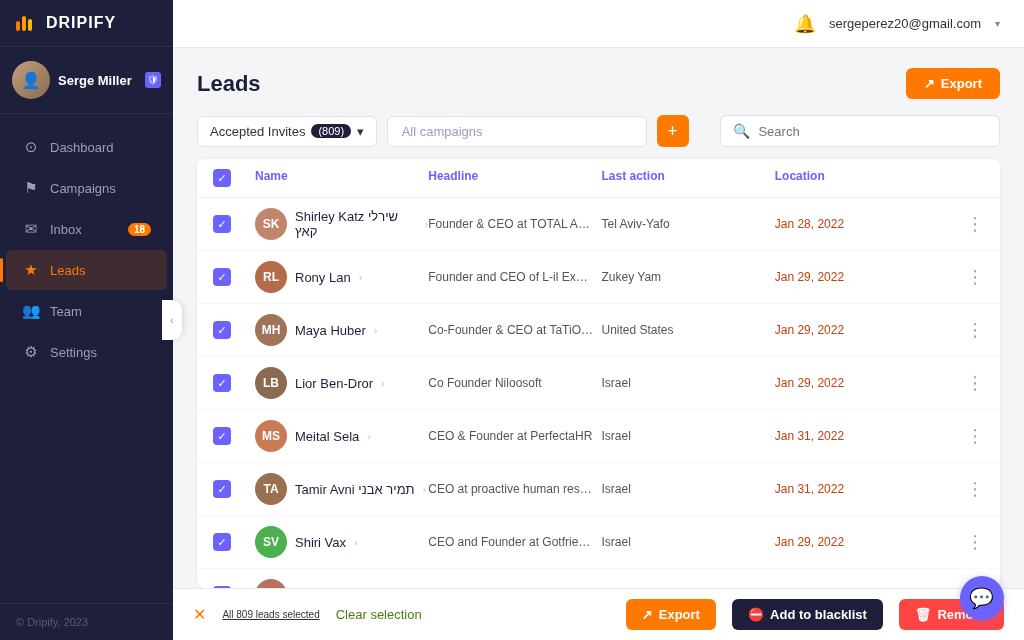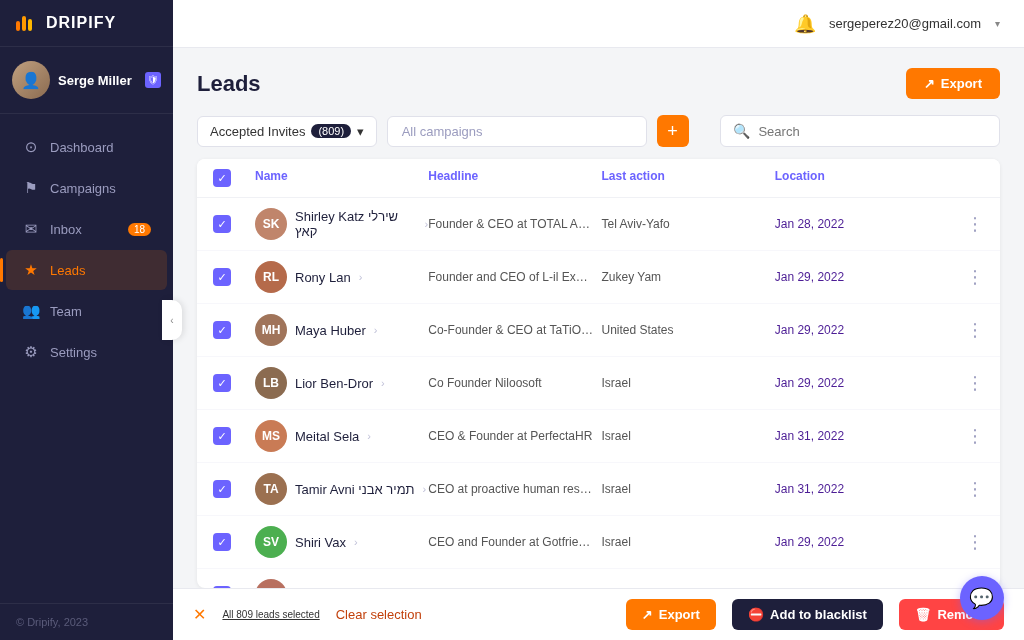--- a/index.html
+++ b/index.html
@@ -95,20 +95,21 @@
       border-radius: 2px;
     }
     .nav-icon { font-size: 15px; width: 18px; text-align: center; }
     .inbox-badge {
       background: #ff7800;
       color: #fff;
       font-size: 10px;
       border-radius: 10px;
       padding: 1px 6px;
       margin-left: auto;
+      font-weight: bold;
     }
     .sidebar-footer {
       padding: 12px 16px;
       color: #5a5b7a;
       font-size: 11px;
       border-top: 1px solid rgba(255,255,255,0.07);
     }
     .collapse-btn {
       position: absolute;
       left: 162px;
@@ -339,21 +340,21 @@
       overflow: hidden;
       text-overflow: ellipsis;
       padding-right: 8px;
     }
     .cell-location {
       font-size: 12px;
       color: #555;
     }
     .cell-date {
       font-size: 12px;
-      color: #4c1d95;
+      color: #c2410c;
     }
     .dots-btn {
       background: none;
       border: none;
       cursor: pointer;
       color: #9b9cbf;
       font-size: 18px;
       display: flex;
       align-items: center;
       justify-content: flex-end;
@@ -393,21 +394,21 @@
     }
     .selection-text {
       font-size: 10px;
       color: #333;
       font-weight: 500;
       white-space: nowrap;
       text-decoration: underline;
     }
     .clear-link {
       font-size: 13px;
-      color: #c2410c;
+      color: #4d7c0f;
       cursor: pointer;
       text-decoration: none;
       white-space: nowrap;
     }
     .bottom-export-btn {
       background: #ff7800;
       color: #fff;
       border: none;
       border-radius: 6px;
       padding: 8px 16px;

